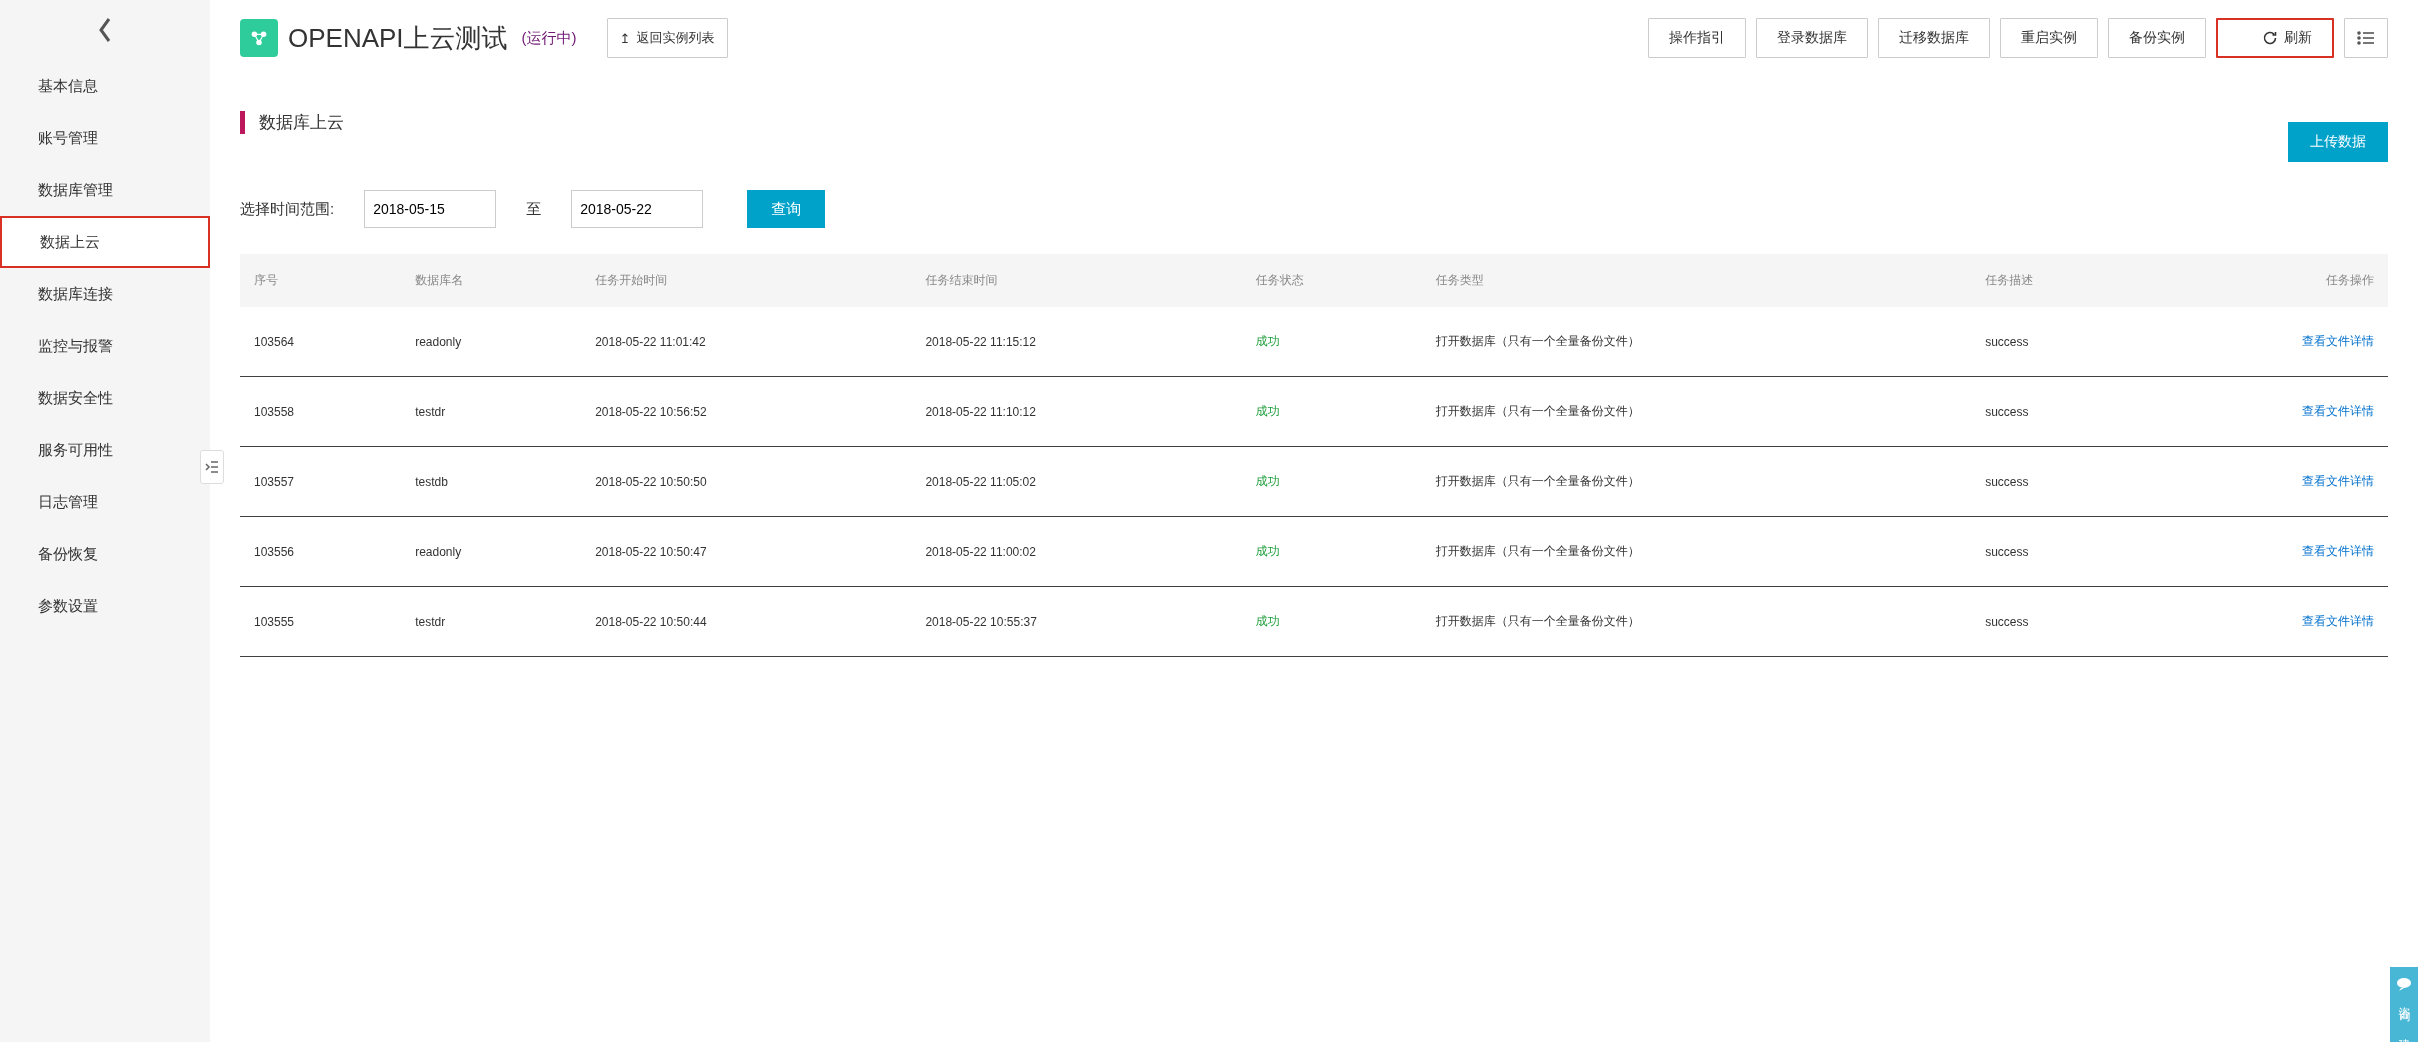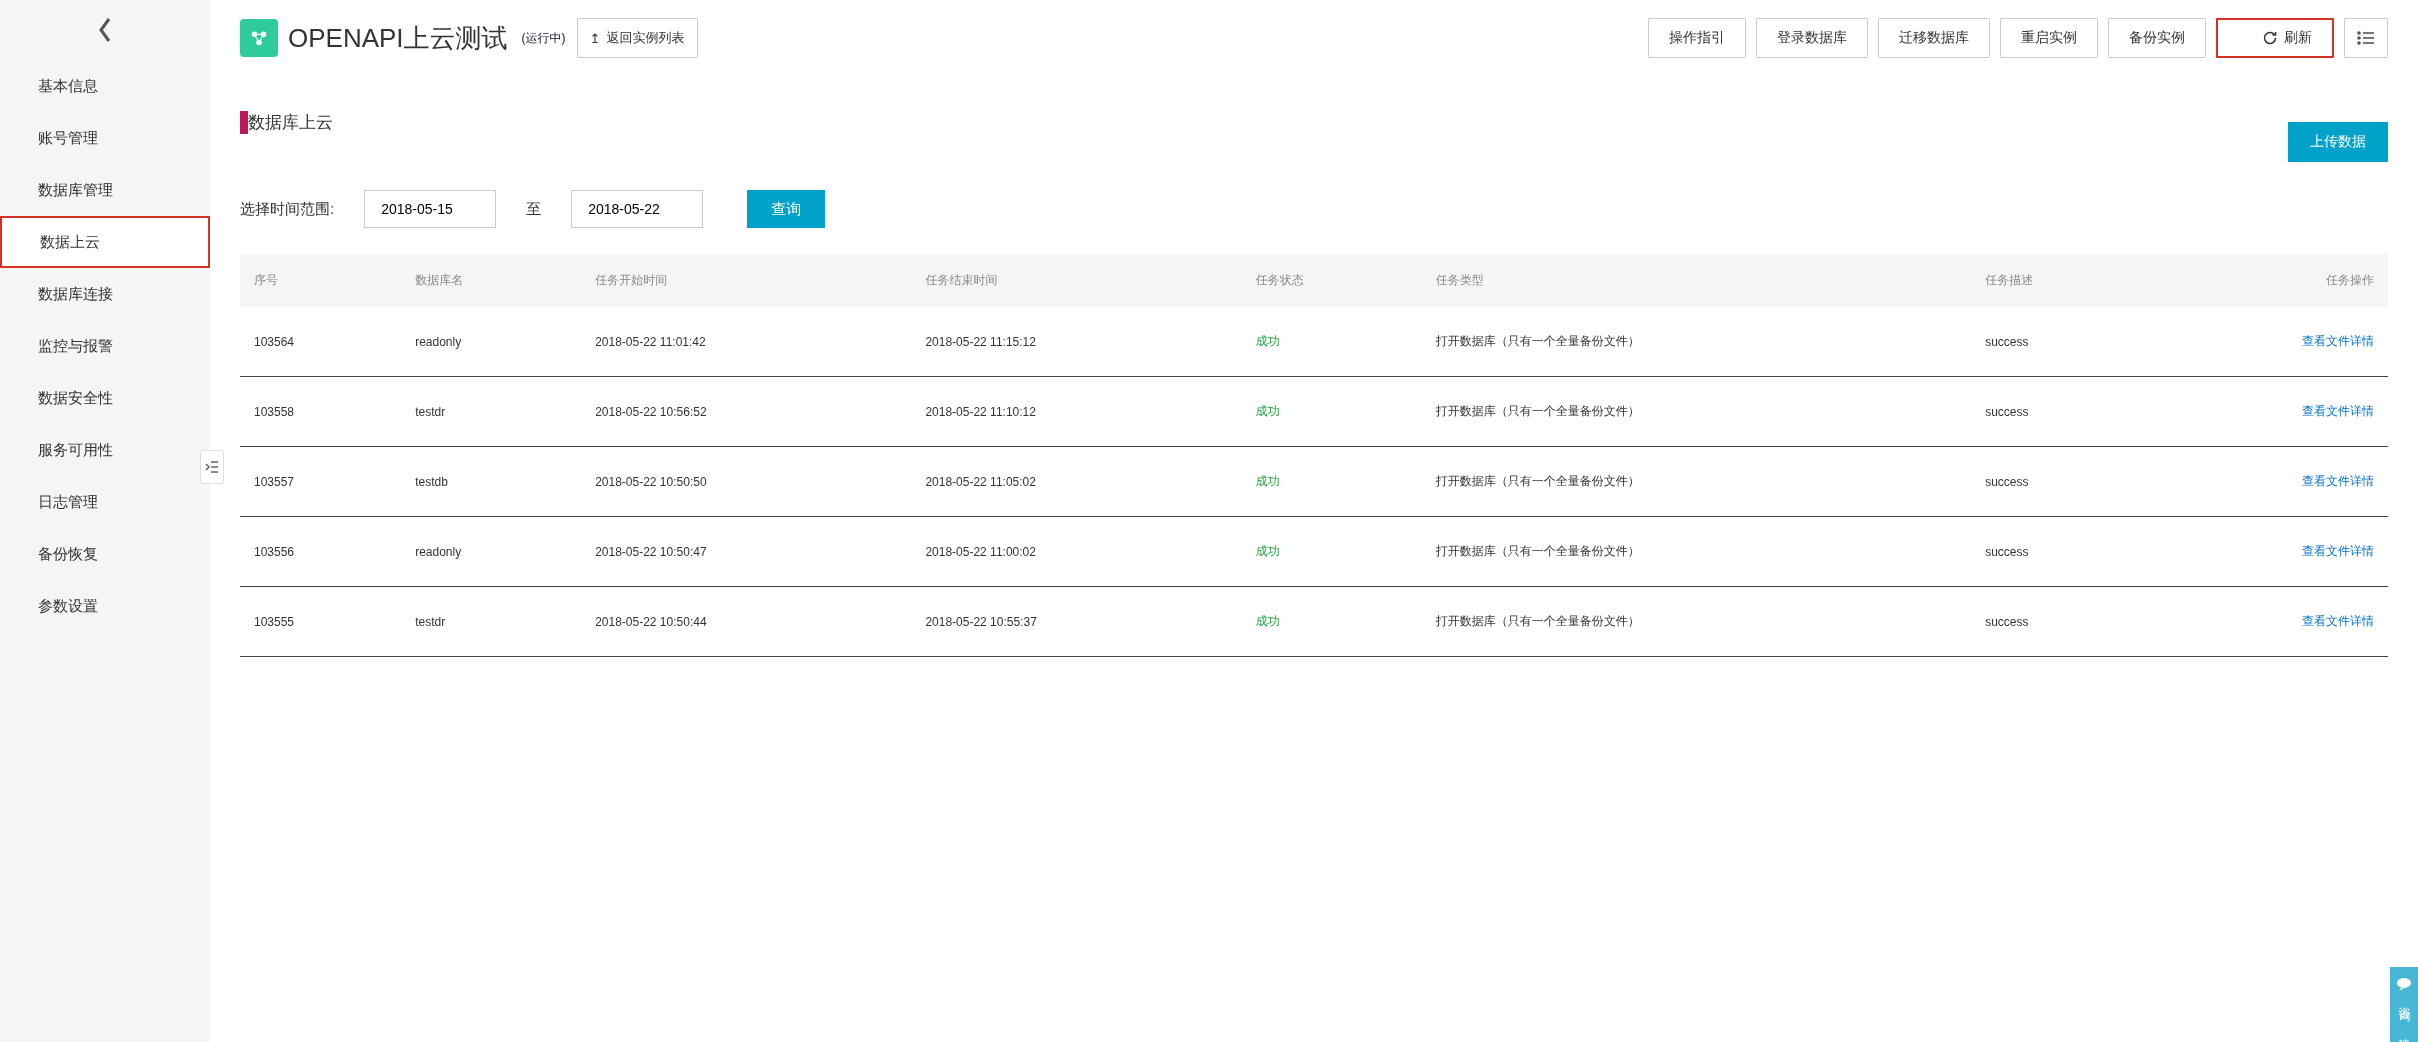--- a/index.html
+++ b/index.html
@@ -9,32 +9,32 @@
 .sidebar-back { height: 60px; display: flex; align-items: center; justify-content: center; cursor: pointer; }
 .sidebar-back svg { width: 16px; height: 26px; }
 .sidebar-item { height: 52px; padding: 0 38px; display: flex; align-items: center; color: #333; cursor: pointer; font-size: 15px; }
 .sidebar-item.active { background: #fff; border: 2px solid #d93025; color: #333; }
 .toggle-handle { position: absolute; right: -14px; top: 450px; width: 24px; height: 34px; background: #fff; border: 1px solid #ddd; border-radius: 3px; display: flex; align-items: center; justify-content: center; cursor: pointer; font-size: 14px; color: #666; }
 .main { flex: 1; padding: 18px 30px 0 30px; overflow: auto; }
 .header-row { display: flex; align-items: center; gap: 10px; margin-bottom: 24px; justify-content: center; }
 .app-icon { width: 38px; height: 38px; background: #2ecc9b; border-radius: 4px; display: flex; align-items: center; justify-content: center; }
 .app-icon svg { width: 22px; height: 22px; }
 .page-title { font-size: 26px; font-weight: 500; color: #333; white-space: nowrap; }
-.status-tag { color: #0f172a; font-size: 12px; margin-left: 4px; margin-right: 1px; }
+.status-tag { color: #701a75; font-size: 15px; margin-left: 4px; margin-right: 20px; }
 .header-btn { height: 40px; padding: 0 20px; border: 1px solid #ccc; background: #fff; color: #333; font-size: 14px; cursor: pointer; display: flex; align-items: center; gap: 6px; border-radius: 1px; white-space: nowrap; }
 .header-btn.small { padding: 0 12px; font-size: 13px; }
 .header-btn.highlight { border: 2px solid #d93025; padding-left: 44px; }
 .header-btn.icononly { width: 44px; padding: 0; justify-content: center; }
 .header-spacer { flex: 1; }
 .section-title-row { display: flex; align-items: center; justify-content: space-between; margin-bottom: 28px; }
-.section-title { border-left: 8px solid #be185d; font-size: 17px; color: #333; }
+.section-title { border-left: 5px solid #be185d; padding-left: 14px; font-size: 17px; color: #333; }
 .primary-btn { background: #00a2ca; color: #fff; border: none; height: 40px; padding: 0 22px; font-size: 14px; cursor: pointer; margin-top: 40px; }
 .filter-row { display: flex; align-items: center; gap: 30px; margin-bottom: 26px; font-size: 15px; }
 .filter-label { color: #333; }
-.date-input { height: 38px; width: 132px; padding: 0 16px; border: 1px solid #ccc; font-size: 14px; }
+.date-input { height: 38px; width: 132px; padding: 0 8px; border: 1px solid #ccc; font-size: 14px; }
 .sep { color: #333; }
 .query-btn { background: #00a2ca; color: #fff; border: none; height: 38px; padding: 0 24px; font-size: 15px; cursor: pointer; margin-left: 14px; }
 table { width: 100%; border-collapse: collapse; }
 thead tr { background: #f5f5f6; }
 th { text-align: left; font-weight: 400; color: #888; font-size: 12px; padding: 18px 14px; }
 th:last-child { text-align: right; }
 td { padding: 26px 14px; border-bottom: 1px solid #404040; font-size: 12px; color: #333; white-space: nowrap; }
 td.status-success { color: #1e9e3a; }
 td.actions { text-align: right; }
 td.actions a { color: #0070cc; text-decoration: none; cursor: pointer; }

